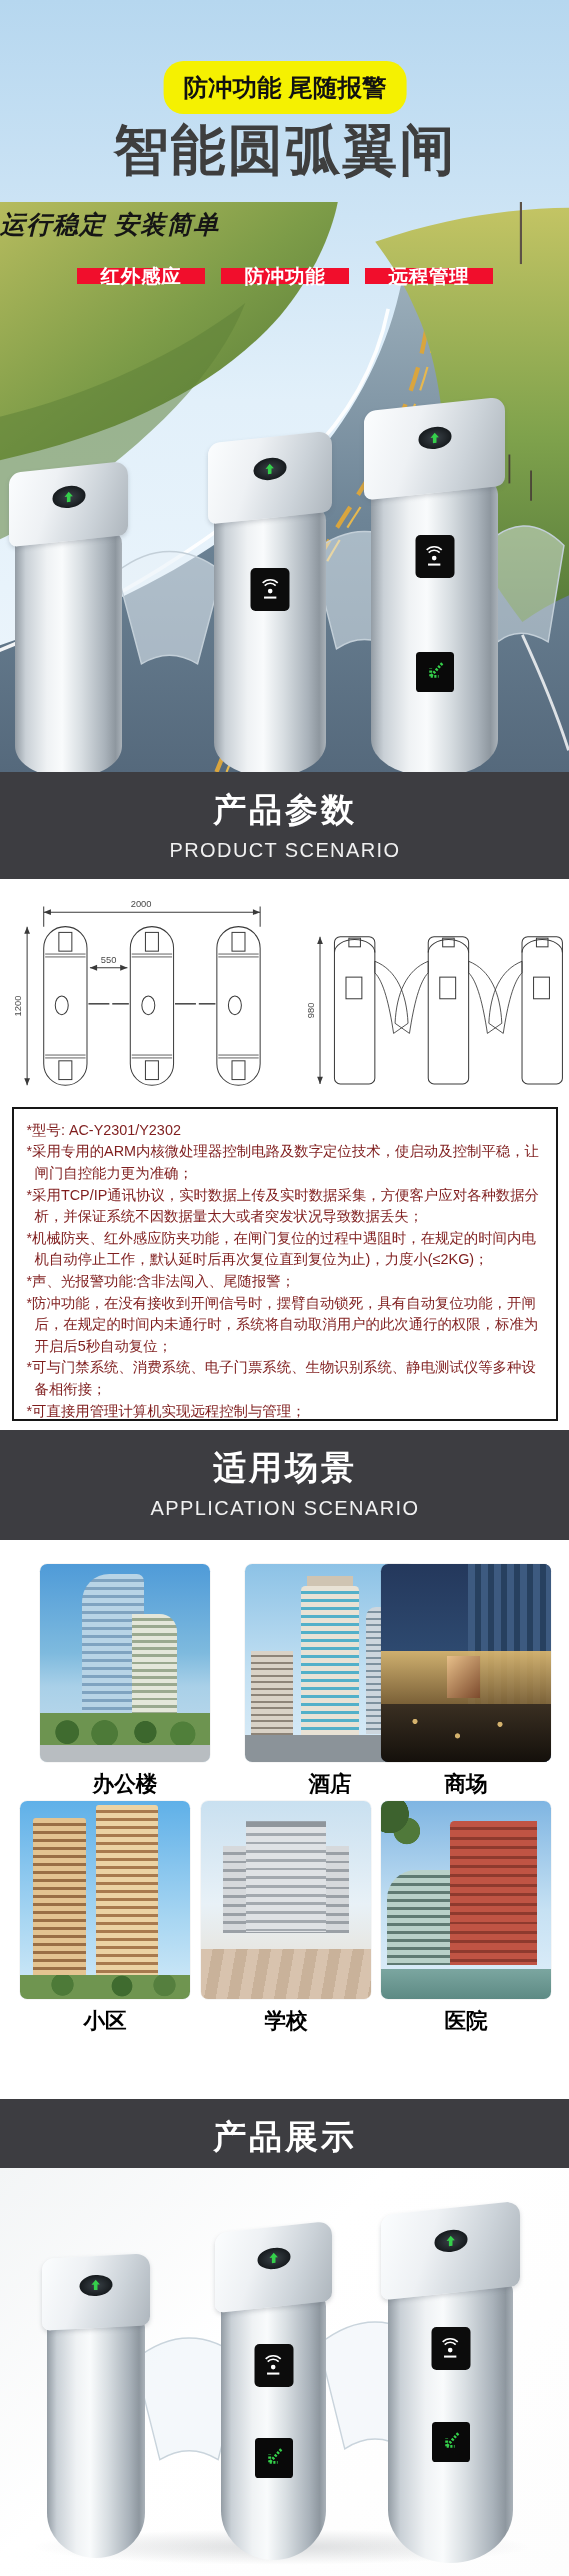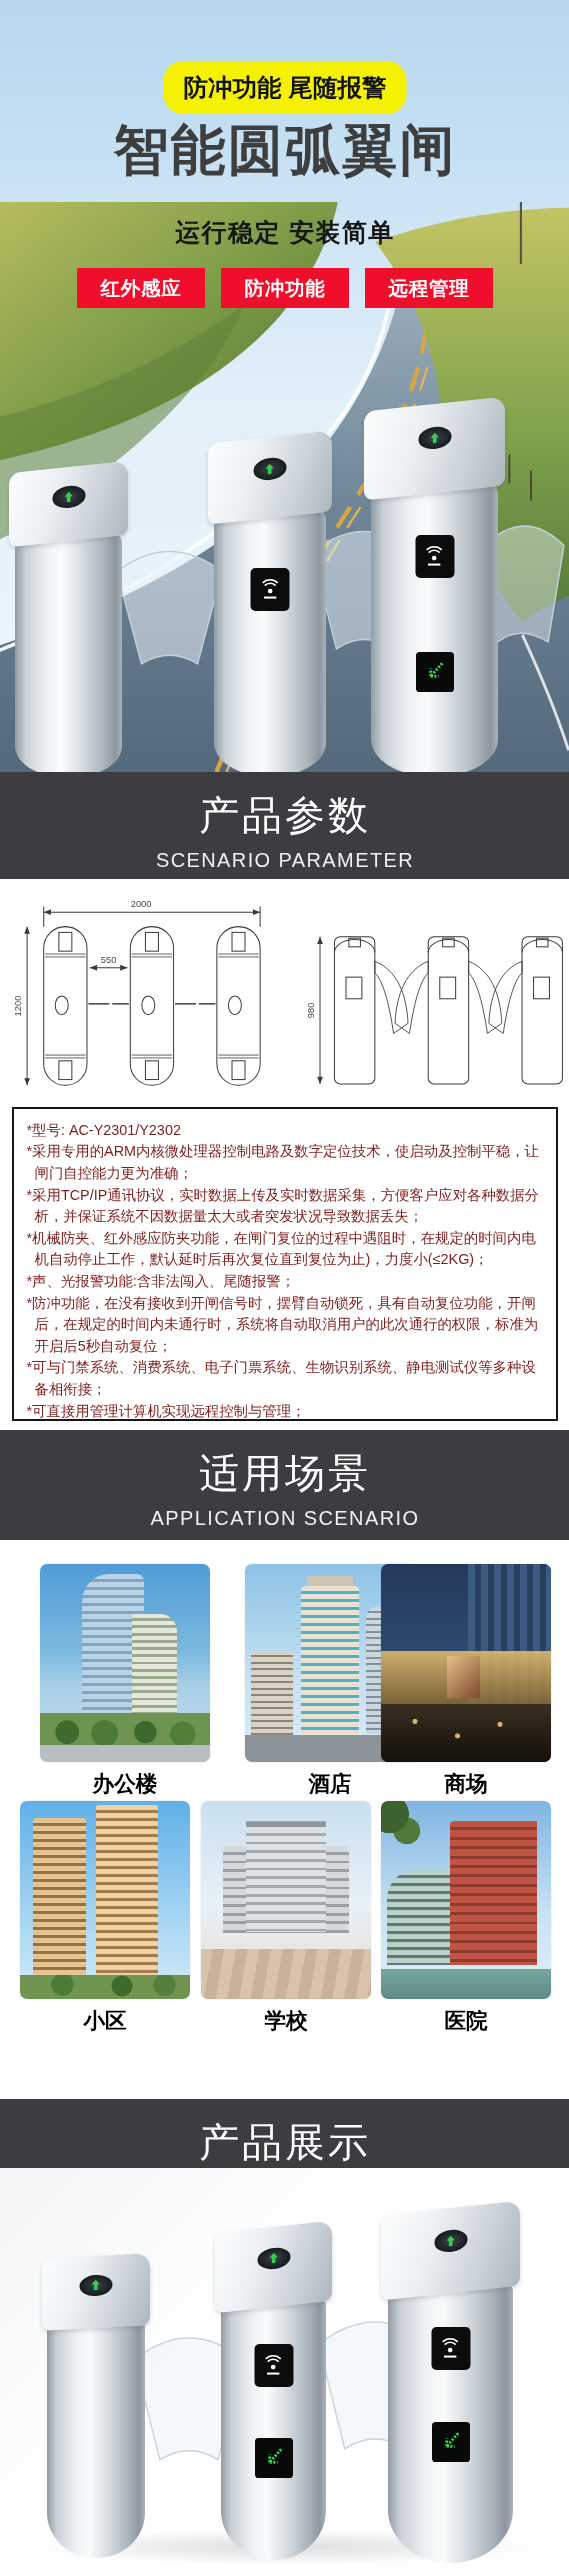--- a/index.html
+++ b/index.html
@@ -8,24 +8,24 @@
 
   
   .hero{position:absolute;left:0;top:0;width:570px;height:772px;overflow:hidden;
         background:linear-gradient(180deg,#b6d7ef 0%,#cde4f5 28%,#e2f0fa 52%,#eef6fc 100%);}
   .hero-scene{position:absolute;left:0;top:202px;width:570px;height:570px;}
   .badge{position:absolute;left:50%;top:61px;transform:translateX(-50%);
          background:#f5f101;color:#111;font-size:24.5px;font-weight:bold;
          padding:10px 20px;border-radius:20px;white-space:nowrap;}
   .hero-title{position:absolute;left:0;top:114px;width:100%;text-align:center;
          font-size:55px;font-weight:bold;color:#3e3e3e;letter-spacing:2.2px;}
-  .hero-sub{position:absolute;left:0;top:216px;width:100%;text-align:center;
-         font-size:25px;font-weight:bold;color:#151515;letter-spacing:1.4px;}
+  .hero-sub{position:absolute;left:0;top:208px;width:100%;text-align:left;
+         font-size:25px;font-weight:bold;color:#151515;letter-spacing:1.4px;font-style:italic;}
   .btn-row{position:absolute;left:0;top:268px;width:100%;display:flex;justify-content:center;gap:16px;}
-  .red-btn{width:128px;height:40px;background:#f10e2c;color:#fff;font-size:19.5px;font-weight:bold;
+  .red-btn{width:128px;height:16px;background:#f10e2c;color:#fff;font-size:19.5px;font-weight:bold;
          display:flex;align-items:center;justify-content:center;border:none;letter-spacing:0.7px;}
 
   
   .turnstile{position:absolute;}
   .t-cap{position:absolute;left:0;top:0;width:100%;height:24%;
          background:linear-gradient(108deg,#fbfdfe 0%,#eef1f4 35%,#ccd3d9 70%,#aeb6bd 100%);
          border-radius:11.5px 14.4px 8.7px 8.7px;transform:skewY(-6deg);box-shadow:0 2.2px 4.3px rgba(90,100,110,.25);}
   .t-cap.flat{transform:skewY(-3deg);}
   .t-led-top{position:absolute;left:50%;top:26%;transform:translateX(-50%);
          width:33px;height:21.6px;border-radius:50%;
@@ -39,21 +39,21 @@
          width:39px;height:43px;background:#0c0c0c;border-radius:5px;
          display:flex;align-items:center;justify-content:center;}
   .t-ledpanel{position:absolute;left:50%;transform:translateX(-50%);top:52%;
          width:38px;height:40px;background:#090909;border-radius:3.6px;
          display:flex;align-items:center;justify-content:center;}
   .wing{position:absolute;}
   .floor-shadow{position:absolute;background:radial-gradient(ellipse at center,rgba(40,50,60,.16) 0%,rgba(40,50,60,0) 70%);}
 
   
   .banner{position:absolute;left:0;width:570px;background:#3d3d41;color:#fff;text-align:center;}
-  .banner .cn{font-size:40px;font-weight:normal;letter-spacing:2.9px;padding-top:16px;}
+  .banner .cn{font-size:33px;font-weight:bold;letter-spacing:2.9px;padding-top:16px;}
   .banner .en{font-size:20px;letter-spacing:1.4px;color:#f1f1f1;margin-top:5.8px;font-weight:normal;}
 
   
   .drawing{position:absolute;left:4px;top:879px;width:570px;height:228px;background:#fff;}
   .drawing svg{position:absolute;left:0;top:13px;}
   .drawing text{font-size:13px;fill:#4a4a4a;font-family:"Liberation Sans",sans-serif;}
 
   
   .spec-box{position:absolute;left:11.5px;top:1107px;width:516px;height:288px;
         border:2.2px solid #161616;background:#fff;padding:10.8px 13px;
@@ -241,21 +241,21 @@
           <svg width="14.4" height="14.4" viewBox="0 0 24 24">
               <path d="M12 3 L19 11 H15 V20 H9 V11 H5 Z" fill="#35d04b"></path>
             </svg>
         </div>
       </div>
     </div>
   </div>
 
   <div class="banner" style="top:772px;height:107px;">
     <div class="cn">产品参数</div>
-    <div class="en">SCENARIO PARAMETER</div>
+    <div class="en">PRODUCT SCENARIO</div>
   </div>
 
   <div class="drawing">
     <svg width="570" height="202" viewBox="0 0 790 280" fill="none" stroke="#3a3a3a" stroke-width="1.4">
 
       <line x1="55" y1="28" x2="355" y2="28"></line>
       <path d="M55,28 l10,-4 v8 Z M355,28 l-10,-4 v8 Z" fill="#3a3a3a" stroke="none"></path>
       <line x1="55" y1="20" x2="55" y2="48"></line>
         <line x1="355" y1="20" x2="355" y2="48"></line>
       <text x="190" y="21" text-anchor="middle" stroke="none">2000</text>

